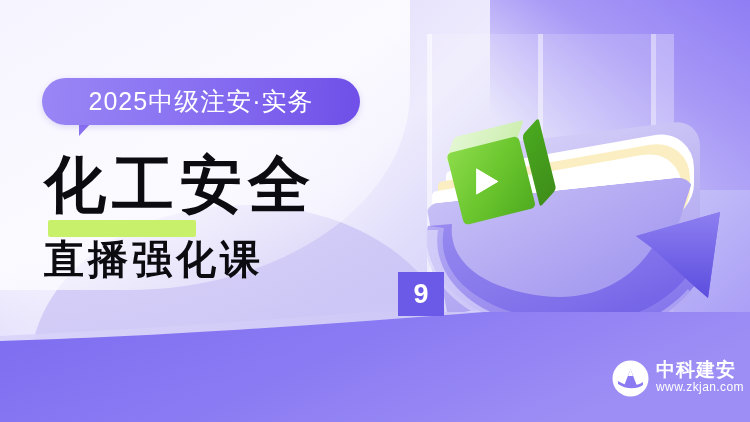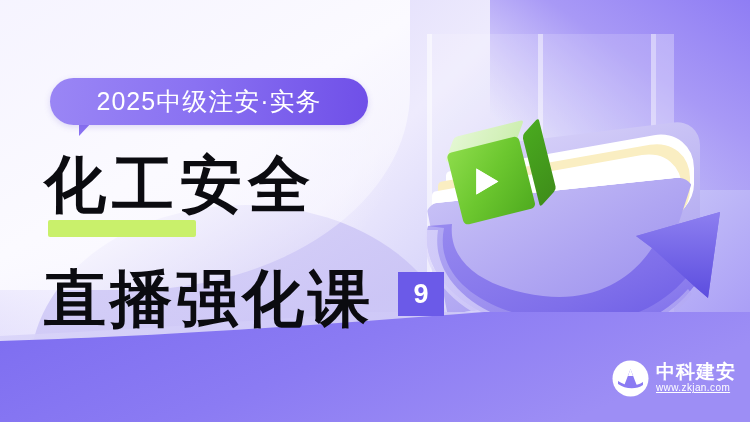--- a/index.html
+++ b/index.html
@@ -99,21 +99,21 @@
     transform:rotate(14deg);
     filter:drop-shadow(0 0 0 #fff);
   }
   
   .arrow-wrap{position:absolute;left:408px;top:186px;width:330px;height:170px;}
   
   .wave{position:absolute;left:0;bottom:0;width:750px;height:110px;}
 
   
   .badge-pill{
-    position:absolute;left:50px;top:78px;width:318px;height:47px;
+    position:absolute;left:42px;top:78px;width:318px;height:47px;
     border-radius:24px;
     background:linear-gradient(95deg,#9a86f5 0%,#8a72f2 45%,#6f4fe8 100%);
     box-shadow:0 2px 6px rgba(95,70,200,.18);
     display:flex;align-items:center;justify-content:center;
   }
   .badge-pill-text{
     color:#ffffff;font-size:25px;letter-spacing:1px;font-weight:400;
     font-family:"Liberation Sans","DejaVu Sans",sans-serif;
     white-space:nowrap;
   }
@@ -128,22 +128,22 @@
     position:absolute;left:48px;top:220px;width:148px;height:17px;
     background:#c9f06b;border-radius:2px;
   }
   .title-1{
     position:absolute;left:44px;top:154px;
     font-size:62px;font-weight:700;color:#0b0b10;letter-spacing:6px;
     font-family:"DejaVu Serif","Liberation Serif",serif;
     line-height:1;white-space:nowrap;
   }
   .title-2{
-    position:absolute;left:44px;top:268px;
-    font-size:62px;font-weight:700;color:#0b0b10;letter-spacing:4px;
+    position:absolute;left:44px;top:239px;
+    font-size:40px;font-weight:700;color:#0b0b10;letter-spacing:4px;
     font-family:"DejaVu Serif","Liberation Serif",serif;
     line-height:1;white-space:nowrap;
   }
   .num-badge{
     position:absolute;left:398px;top:272px;width:46px;height:44px;
     background:#6b5ae8;display:flex;align-items:center;justify-content:center;
   }
   .num-badge-text{
     color:#ffffff;font-size:27px;font-weight:700;
     font-family:"Liberation Sans","DejaVu Sans",sans-serif;
@@ -153,22 +153,22 @@
     position:absolute;left:612px;top:357px;width:126px;height:42px;
     display:flex;align-items:center;gap:7px;
   }
   .brand-mark{position:relative;width:37px;height:37px;flex:0 0 37px;}
   .brand-text{display:flex;flex-direction:column;justify-content:flex-end;}
   .brand-name{
     color:#ffffff;font-size:19px;font-weight:700;letter-spacing:1px;line-height:1.05;
     font-family:"Liberation Sans","DejaVu Sans",sans-serif;white-space:nowrap;
   }
   .brand-url{
-    color:#ffffff;font-size:10px;letter-spacing:.4px;line-height:1.3;
-    font-family:"Liberation Sans","DejaVu Sans",sans-serif;white-space:nowrap;text-decoration:underline;
+    color:#ffffff;font-size:12px;letter-spacing:.4px;line-height:1.3;
+    font-family:"Liberation Sans","DejaVu Sans",sans-serif;white-space:nowrap;
   }
 </style>
 </head>
 <body>
 
 <div class="banner">
 
   <div class="bg-wash-left"></div>
   <div class="bg-blob-oval"></div>
   <div class="bg-white-sheet"></div>

